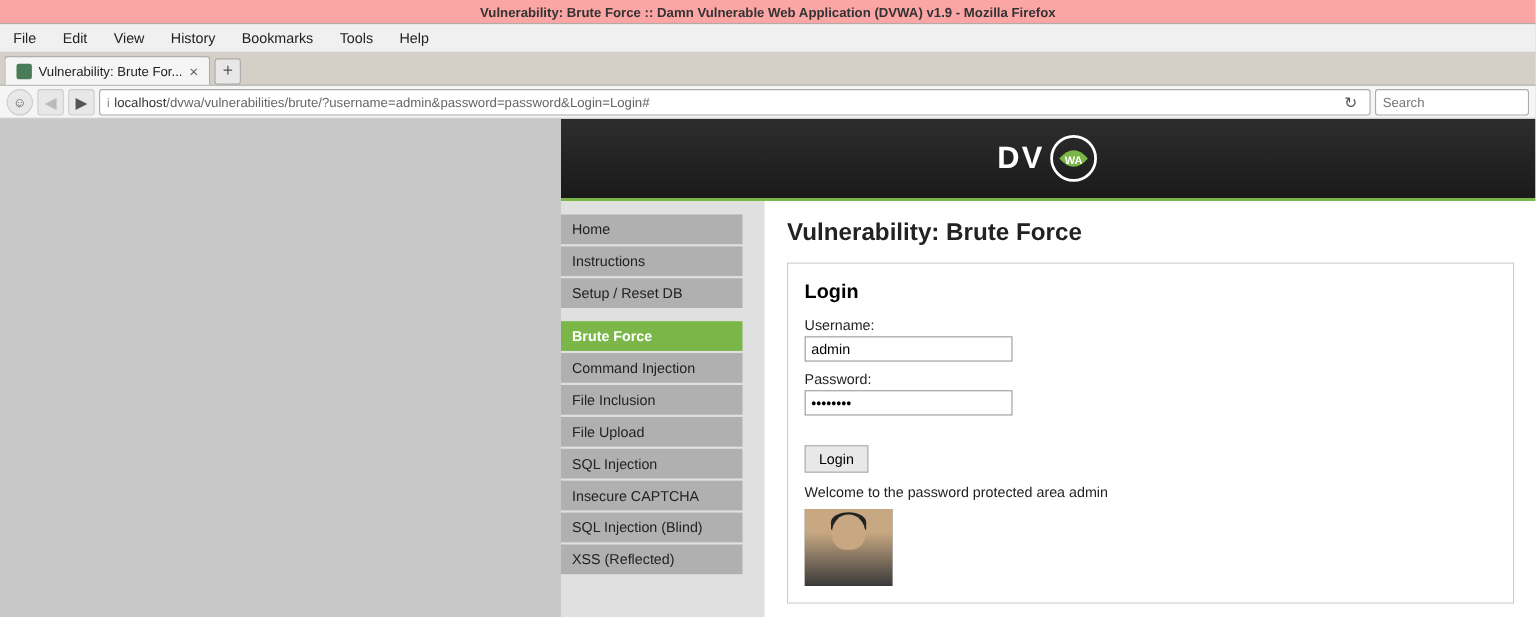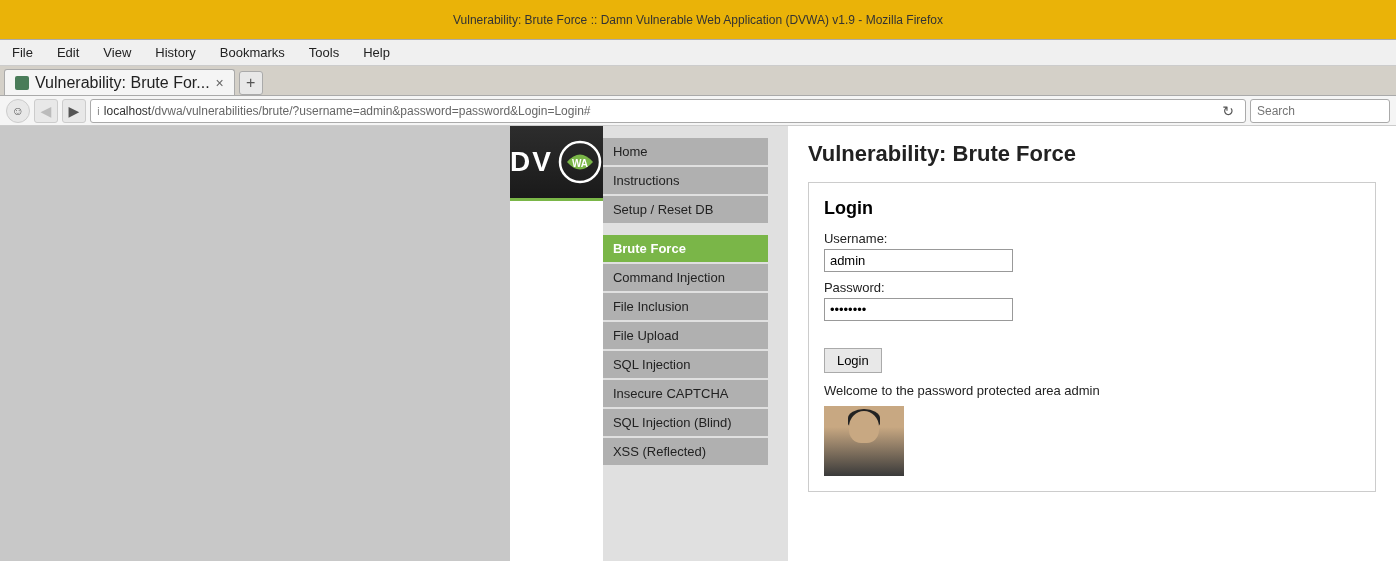--- a/index.html
+++ b/index.html
@@ -1,27 +1,28 @@
 <!DOCTYPE html>
 <html><head>
   <meta charset="utf-8">
   <style>
     * { margin: 0; padding: 0; box-sizing: border-box; }
     body { font-family: Arial, sans-serif; font-size: 13px; background: #d4d0c8; overflow: hidden; }
 
     
     .title-bar {
-      background: #eab308;
-      height: 40px;
+      background: #fca5a5;
+      height: 22px;
       display: flex;
       align-items: center;
       justify-content: center;
       font-size: 12px;
       color: #333;
       border-bottom: 1px solid #aaa;
+      font-weight: bold;
     }
 
     
     .menu-bar {
       background: #f0f0f0;
       height: 26px;
       display: flex;
       align-items: center;
       padding: 0 8px;
       gap: 16px;
@@ -56,21 +57,21 @@
       height: 26px;
       min-width: 180px;
     }
     .tab .favicon {
       width: 14px;
       height: 14px;
       background: #4a7c59;
       border-radius: 2px;
       display: inline-block;
     }
-    .tab .tab-title { font-size: 16px; color: #222; flex: 1; }
+    .tab .tab-title { font-size: 12px; color: #222; flex: 1; }
     .tab .close-btn { color: #666; font-size: 14px; cursor: pointer; }
     .new-tab-btn {
       width: 24px;
       height: 24px;
       border: 1px solid #aaa;
       background: #e8e8e8;
       border-radius: 3px;
       display: flex;
       align-items: center;
       justify-content: center;
@@ -166,21 +167,21 @@
       width: 510px;
       background: #c8c8c8;
       flex-shrink: 0;
     }
 
     
     .dvwa-content {
       flex: 1;
       background: white;
       display: flex;
-      flex-direction: row;
+      flex-direction: column;
       overflow: hidden;
     }
 
     
     .dvwa-header {
       background: linear-gradient(to bottom, #2d2d2d, #1a1a1a);
       height: 75px;
       display: flex;
       align-items: center;
       justify-content: center;

